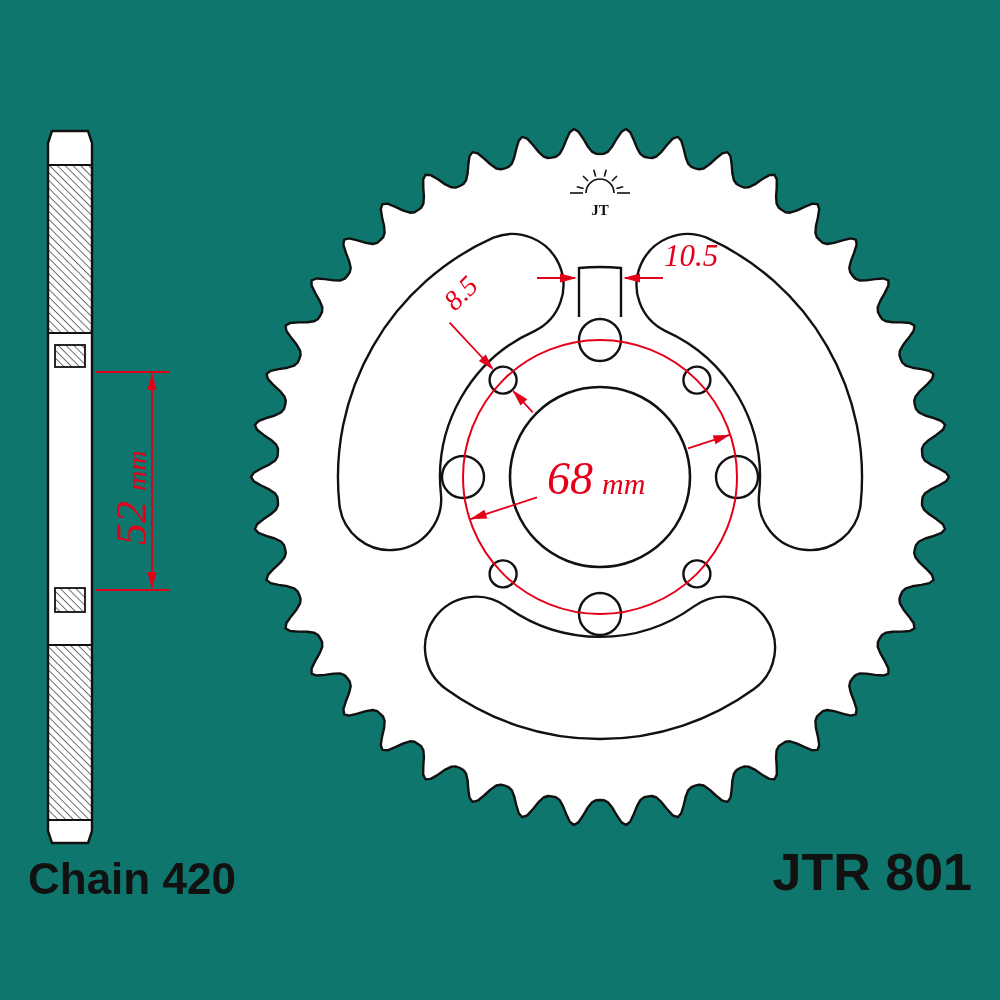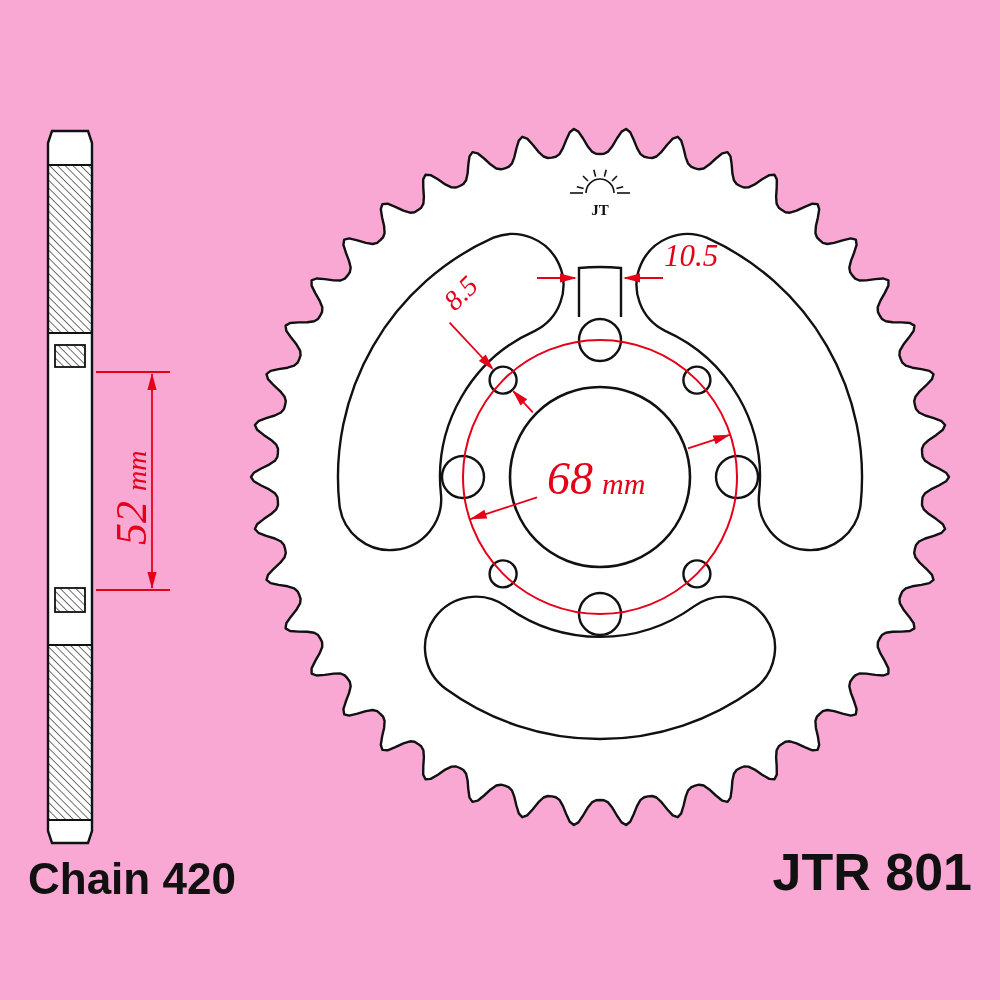--- a/index.html
+++ b/index.html
@@ -1,16 +1,16 @@
 <!DOCTYPE html>
 <html><head>
 <meta charset="utf-8">
 <style>
   html,body{margin:0;padding:0;background:#ffffff;}
-  .stage{position:relative;width:1000px;height:1000px;background:#f9a8d4;overflow:hidden;
+  .stage{position:relative;width:1000px;height:1000px;background:#0f766e;overflow:hidden;
          font-family:"Liberation Sans",sans-serif;}
   svg{display:block;}
   text{user-select:none;}
   .dim-text{font-family:"Liberation Serif",serif;font-style:italic;fill:#e50019;}
   .label-text{font-family:"Liberation Sans",sans-serif;font-weight:bold;fill:#111111;}
 </style>
 </head>
 <body>
 
 <div class="stage">

